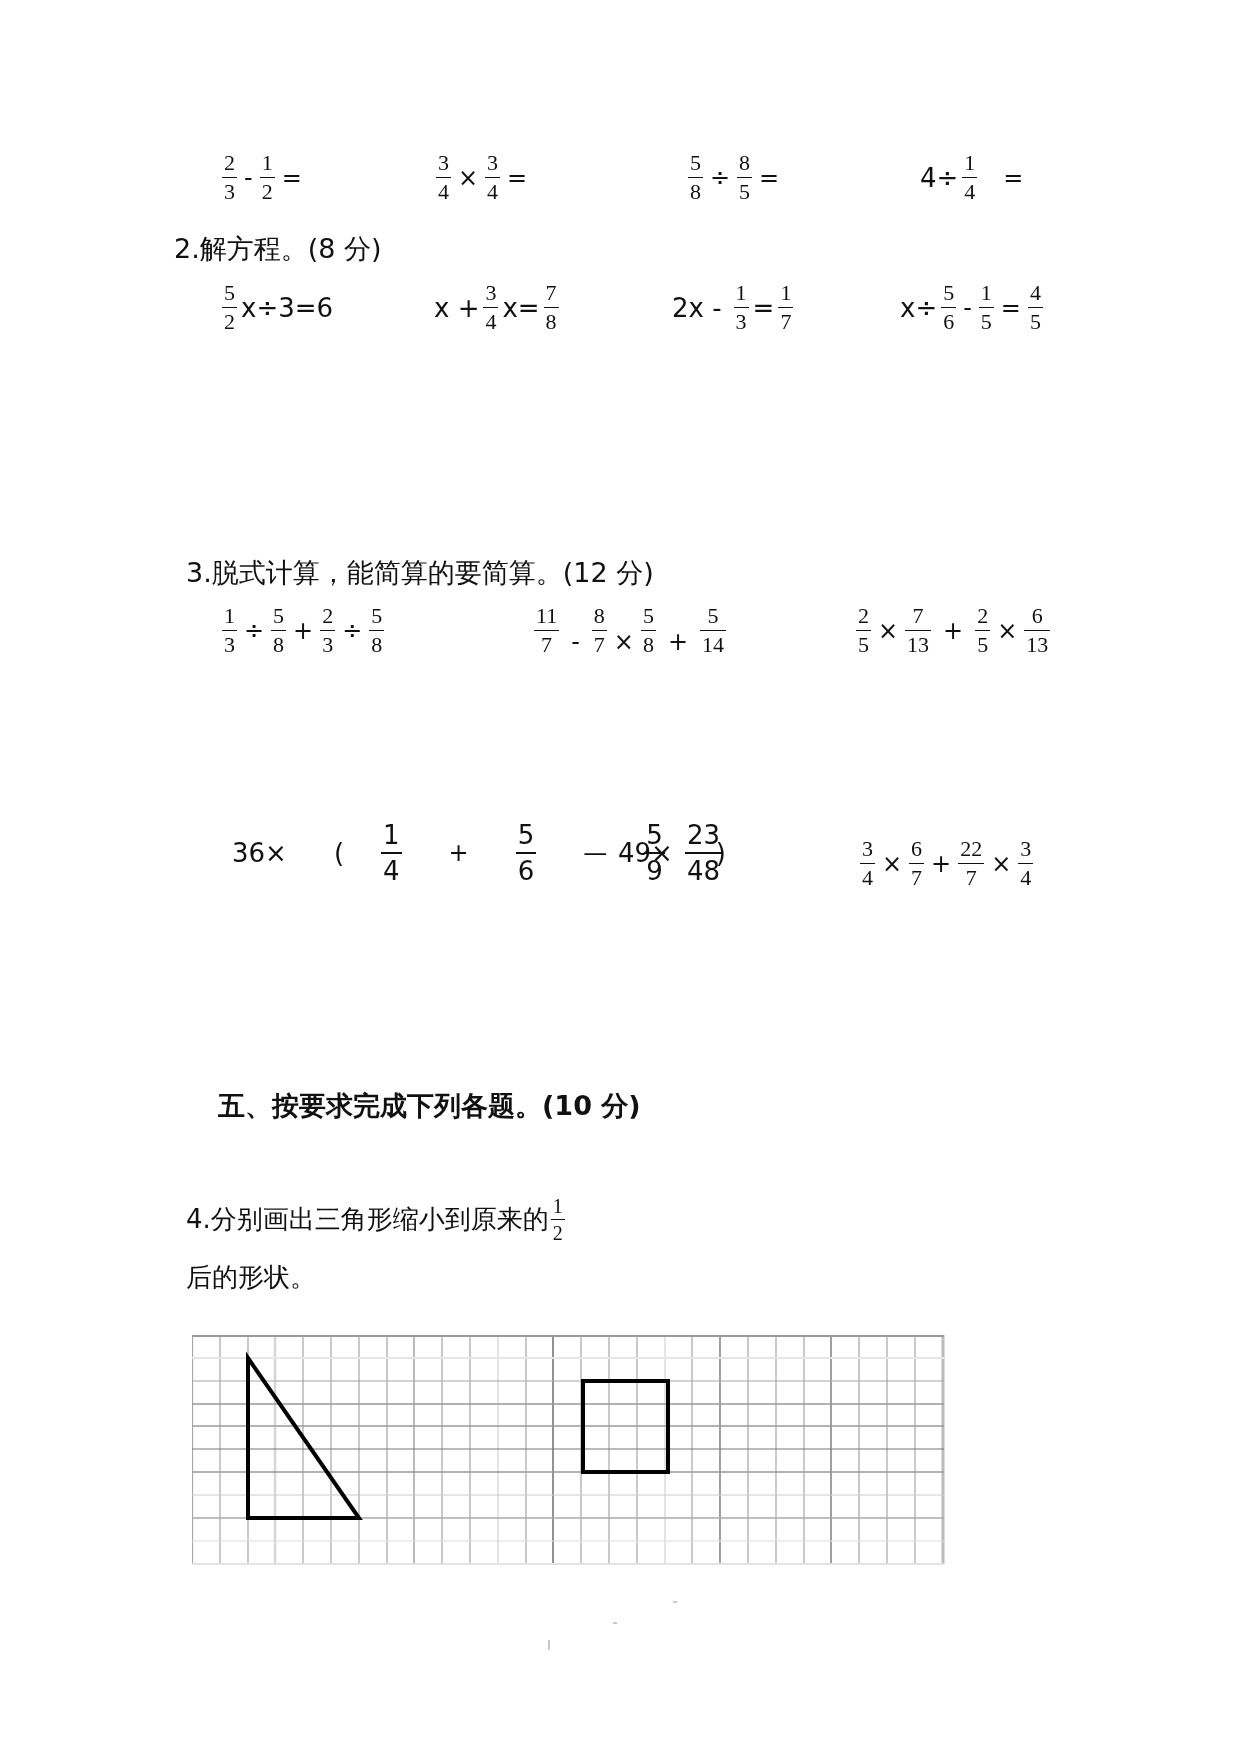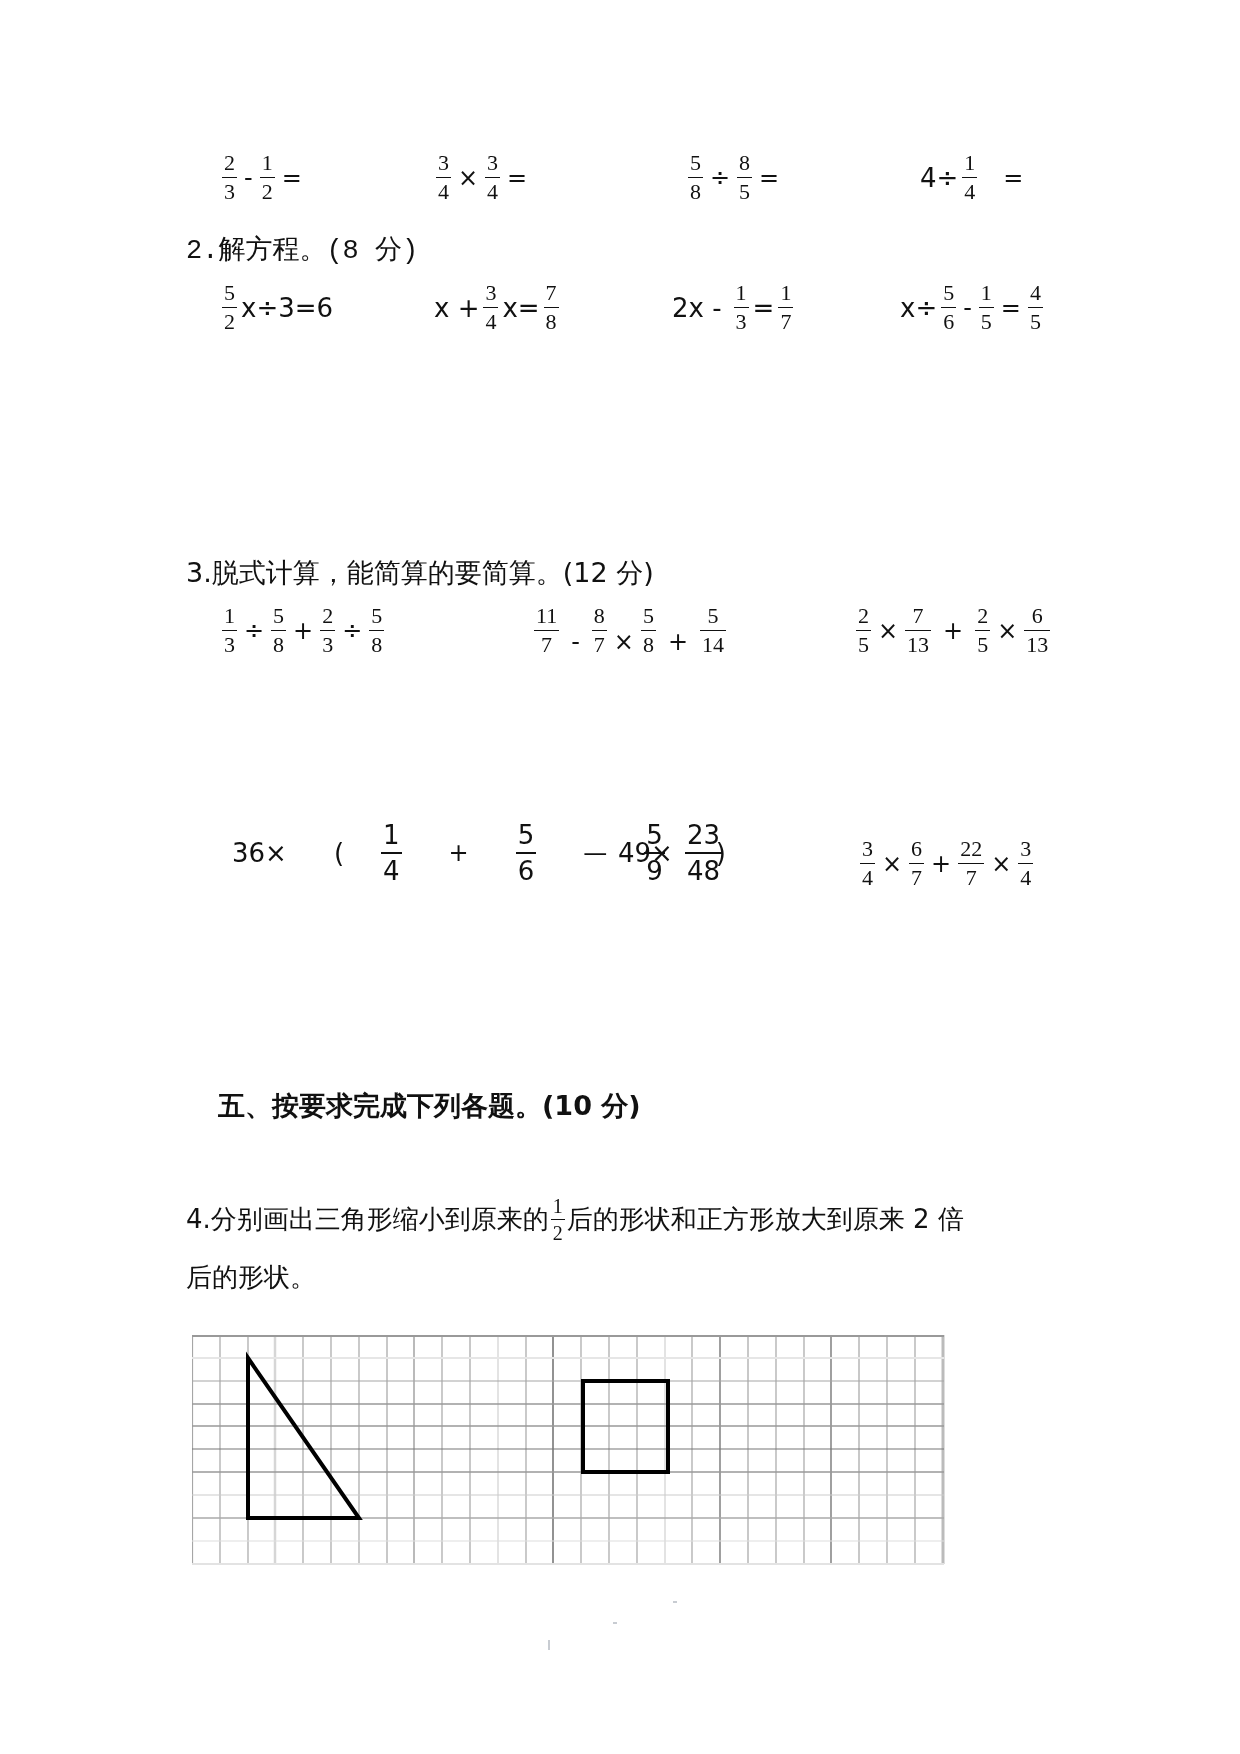--- a/index.html
+++ b/index.html
@@ -72,21 +72,21 @@
 <div class="expr" style="left:920px; top:152px;">
   <span class="txt">4÷</span>
   <span class="frac sm">
       <span class="num">1</span>
       <span class="bar"></span>
       <span class="den">4</span>
     </span>
   <span class="op" style="margin-left:22px;">=</span>
 </div>
 
-<div class="abs heading" style="left:186px; top:231px;font-family:Liberation Mono, monospace;">2.解方程。(8 分)</div>
+<div class="abs heading" style="left:174px; top:231px;">2.解方程。(8 分)</div>
 
 <div class="expr" style="left:218px; top:282px;">
   <span class="frac sm">
       <span class="num">5</span>
       <span class="bar"></span>
       <span class="den">2</span>
     </span>
   <span class="txt">x÷3=6</span>
 </div>
 
@@ -281,21 +281,20 @@
 
 <div class="abs section-title" style="left:186px; top:1088px;margin-left:32px;">五、按要求完成下列各题。(10 分)</div>
 
 <div class="expr" style="left:186px; top:1196px;">
   <span class="txt">4.分别画出三角形缩小到原来的</span>
   <span class="frac sm" style="margin:0 2px; font-size:20px;">
       <span class="num">1</span>
       <span class="bar"></span>
       <span class="den">2</span>
     </span>
-  <span class="txt">后的形状和正方形放大到原来 2 倍</span>
 </div>
 
 <div class="abs txt" style="left:186px; top:1260px;">后的形状。</div>
 
 <div class="grid-wrap">
   <svg width="755" height="232" viewBox="0 0 755 232">
     <g stroke="#a6a6a6" stroke-width="1.2">
 
       <line x1="0.5" y1="0" x2="0.5" y2="229"></line>
       <line x1="28" y1="0" x2="28" y2="229"></line>

